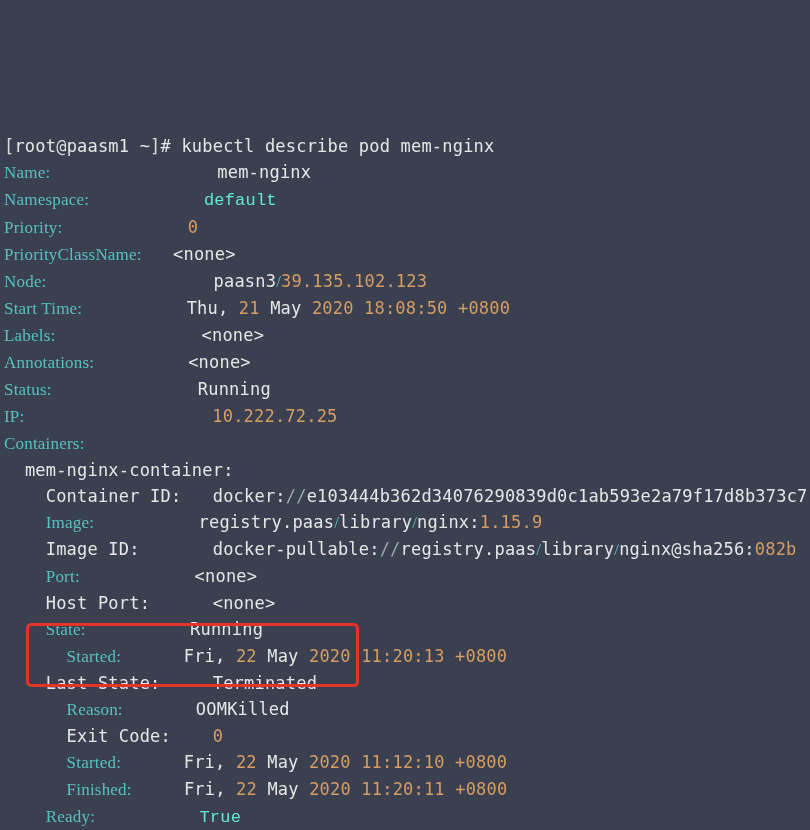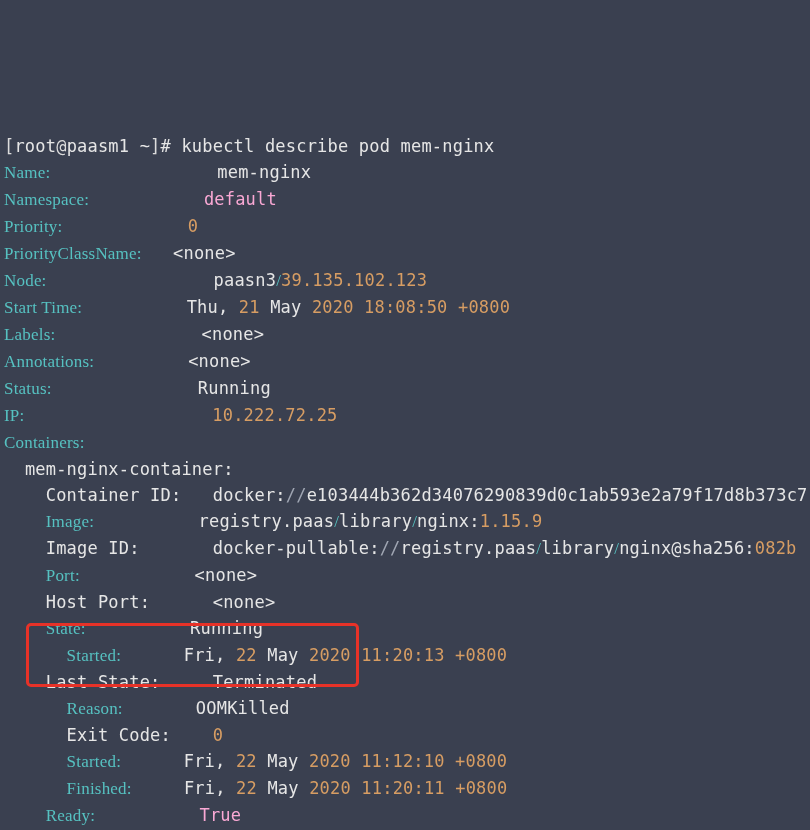--- a/index.html
+++ b/index.html
@@ -20,21 +20,21 @@
   .wrap {
     position: relative;
     padding: 3px 4px 0 4px;
     box-sizing: border-box;
     width: 810px;
     height: 830px;
   }
   .c-white   { color: #e6e6e6; }
   .c-cyan    { color: #56c1c1; font-family: Liberation Serif, serif; }
   .c-orange  { color: #d79d63; }
-  .c-purple  { color: #f9a8d4; }
+  .c-purple  { color: #5eead4; font-family: Liberation Mono, monospace; }
   .c-gray    { color: #a0a6b3; }
 
   .line { display: block; }
 
   
   .hlbox {
     position: absolute;
     left: 26px;
     top: 519px;
     width: 327px;

